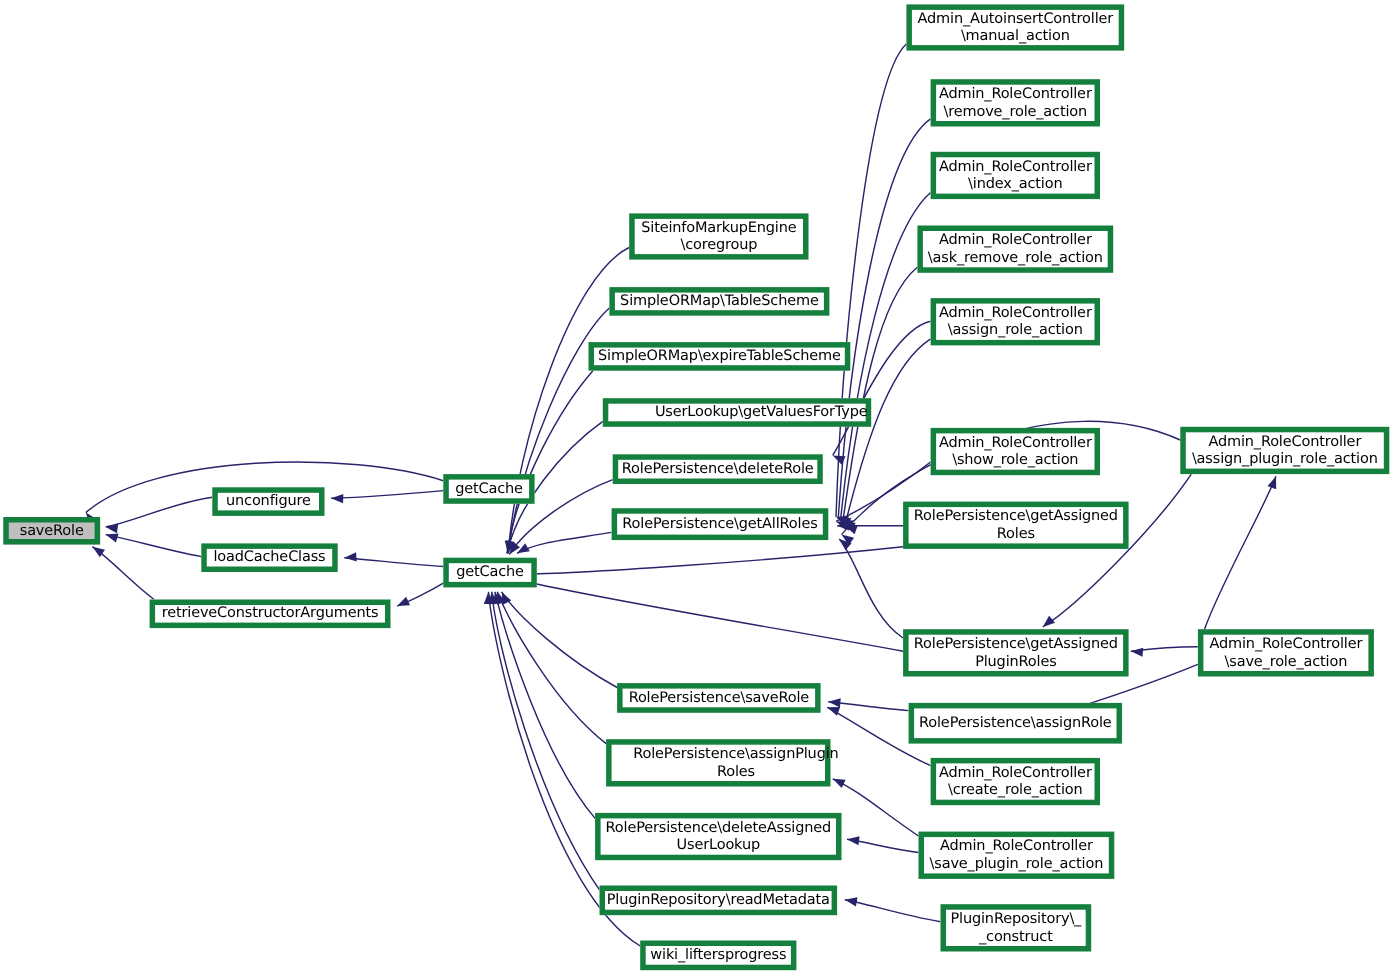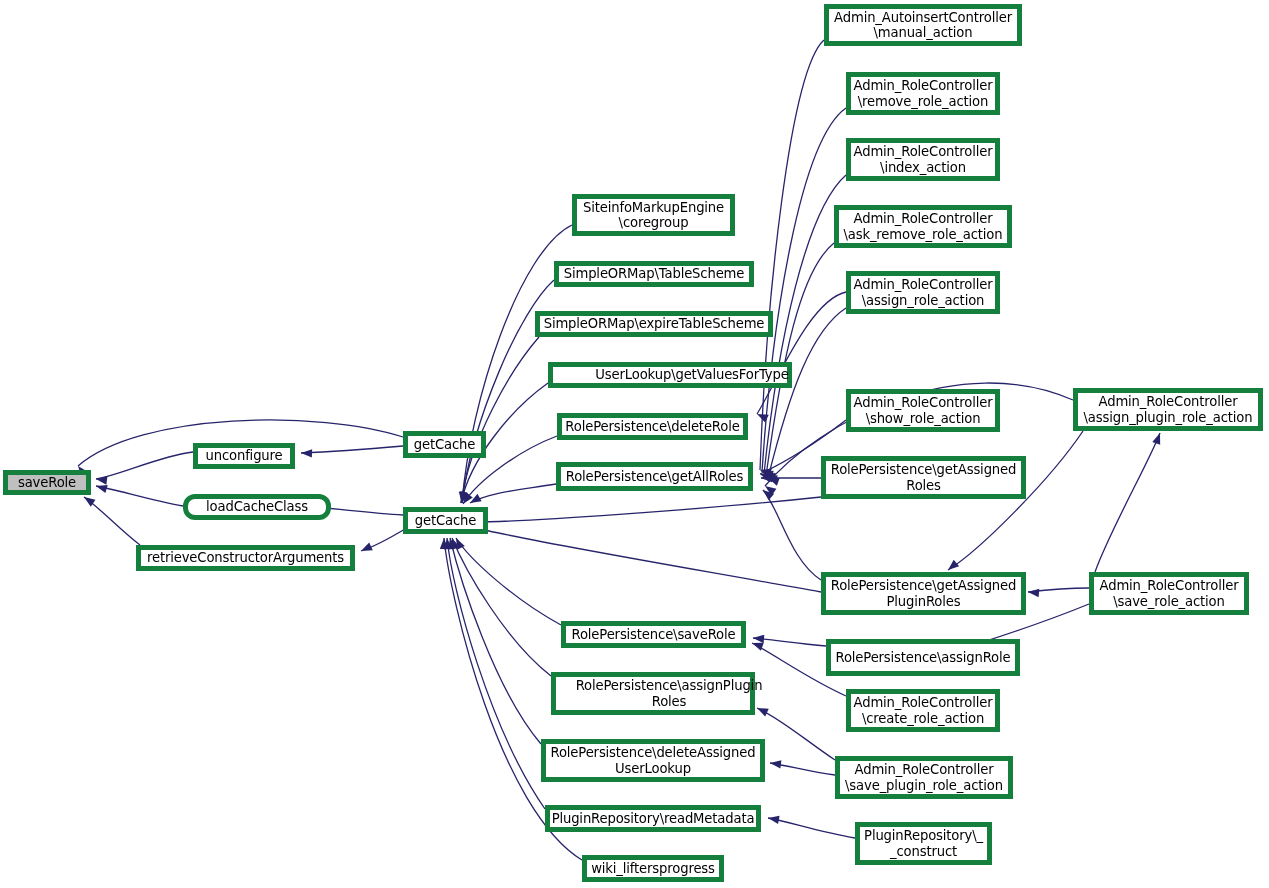--- a/index.html
+++ b/index.html
@@ -122,21 +122,21 @@
       <polygon points="0,0 -11,-4.2 -11,4.2" fill="#27246b" transform="translate(753,638) rotate(185)"></polygon>
       <polygon points="0,0 -11,-4.2 -11,4.2" fill="#27246b" transform="translate(752,643) rotate(200)"></polygon>
       <polygon points="0,0 -11,-4.2 -11,4.2" fill="#27246b" transform="translate(472,527) rotate(190)"></polygon>
       <polygon points="0,0 -11,-4.2 -11,4.2" fill="#27246b" transform="translate(474,522) rotate(183)"></polygon>
       <polygon points="0,0 -11,-4.2 -11,4.2" fill="#27246b" transform="translate(770,763) rotate(187)"></polygon>
       <polygon points="0,0 -11,-4.2 -11,4.2" fill="#27246b" transform="translate(757,708) rotate(205)"></polygon>
       <polygon points="0,0 -11,-4.2 -11,4.2" fill="#27246b" transform="translate(768,818) rotate(190)"></polygon>
     </svg>
 <div class="node highlight" style="left: 3px; top: 470px; width: 88px; height: 25px;"><span>saveRole</span></div>
     <div class="node" style="left: 193px; top: 443px; width: 102px; height: 26px;"><span>unconfigure</span></div>
-    <div class="node" style="left: 183px; top: 494px; width: 148px; height: 26px; border-radius: 12px;"><span>loadCacheClass</span></div>
+    <div class="node" style="left: 183px; top: 494px; width: 124px; height: 26px;"><span>loadCacheClass</span></div>
     <div class="node" style="left: 136px; top: 545px; width: 219px; height: 26px;"><span>retrieveConstructorArguments</span></div>
     <div class="node" style="left: 403px; top: 431px; width: 83px; height: 27px;"><span>getCache</span></div>
     <div class="node" style="left: 403px; top: 507px; width: 85px; height: 27px;"><span>getCache</span></div>
     <div class="node" style="left: 572px; top: 194px; width: 163px; height: 42px;"><span>SiteinfoMarkupEngine
 \coregroup</span></div>
     <div class="node" style="left: 554px; top: 261px; width: 200px; height: 26px;"><span>SimpleORMap\TableScheme</span></div>
     <div class="node" style="left: 535px; top: 311px; width: 238px; height: 26px;"><span>SimpleORMap\expireTableScheme</span></div>
     <div class="node" style="left: 548px; top: 362px; width: 244px; height: 26px; padding-left: 44px;"><span>UserLookup\getValuesForType</span></div>
     <div class="node" style="left: 557px; top: 413px; width: 191px; height: 27px;"><span>RolePersistence\deleteRole</span></div>
     <div class="node" style="left: 556px; top: 462px; width: 197px; height: 29px;"><span>RolePersistence\getAllRoles</span></div>

